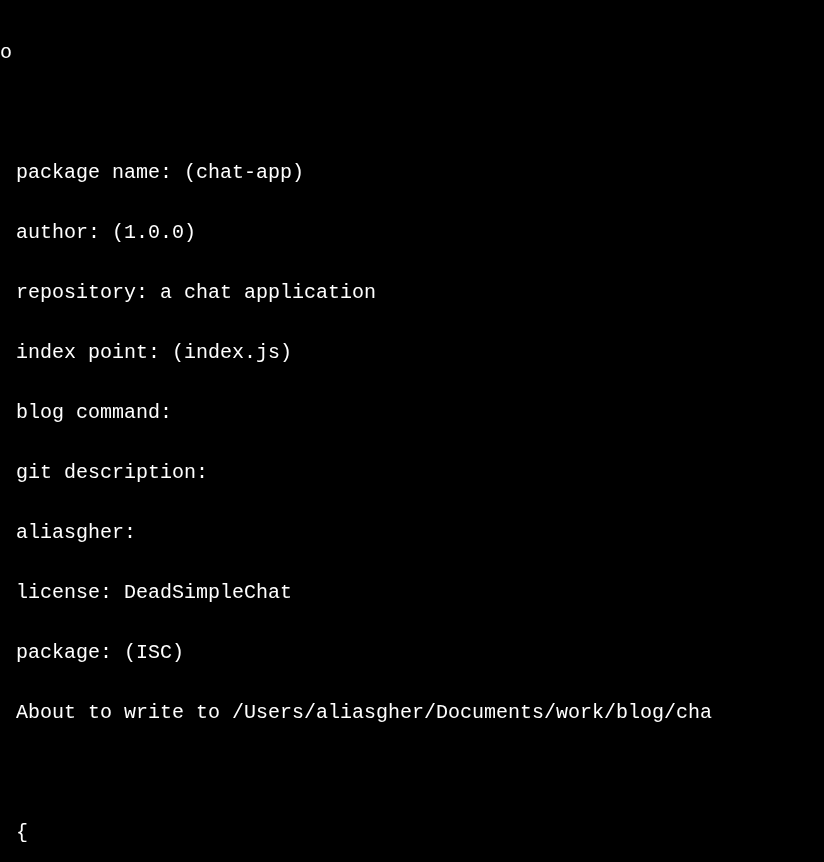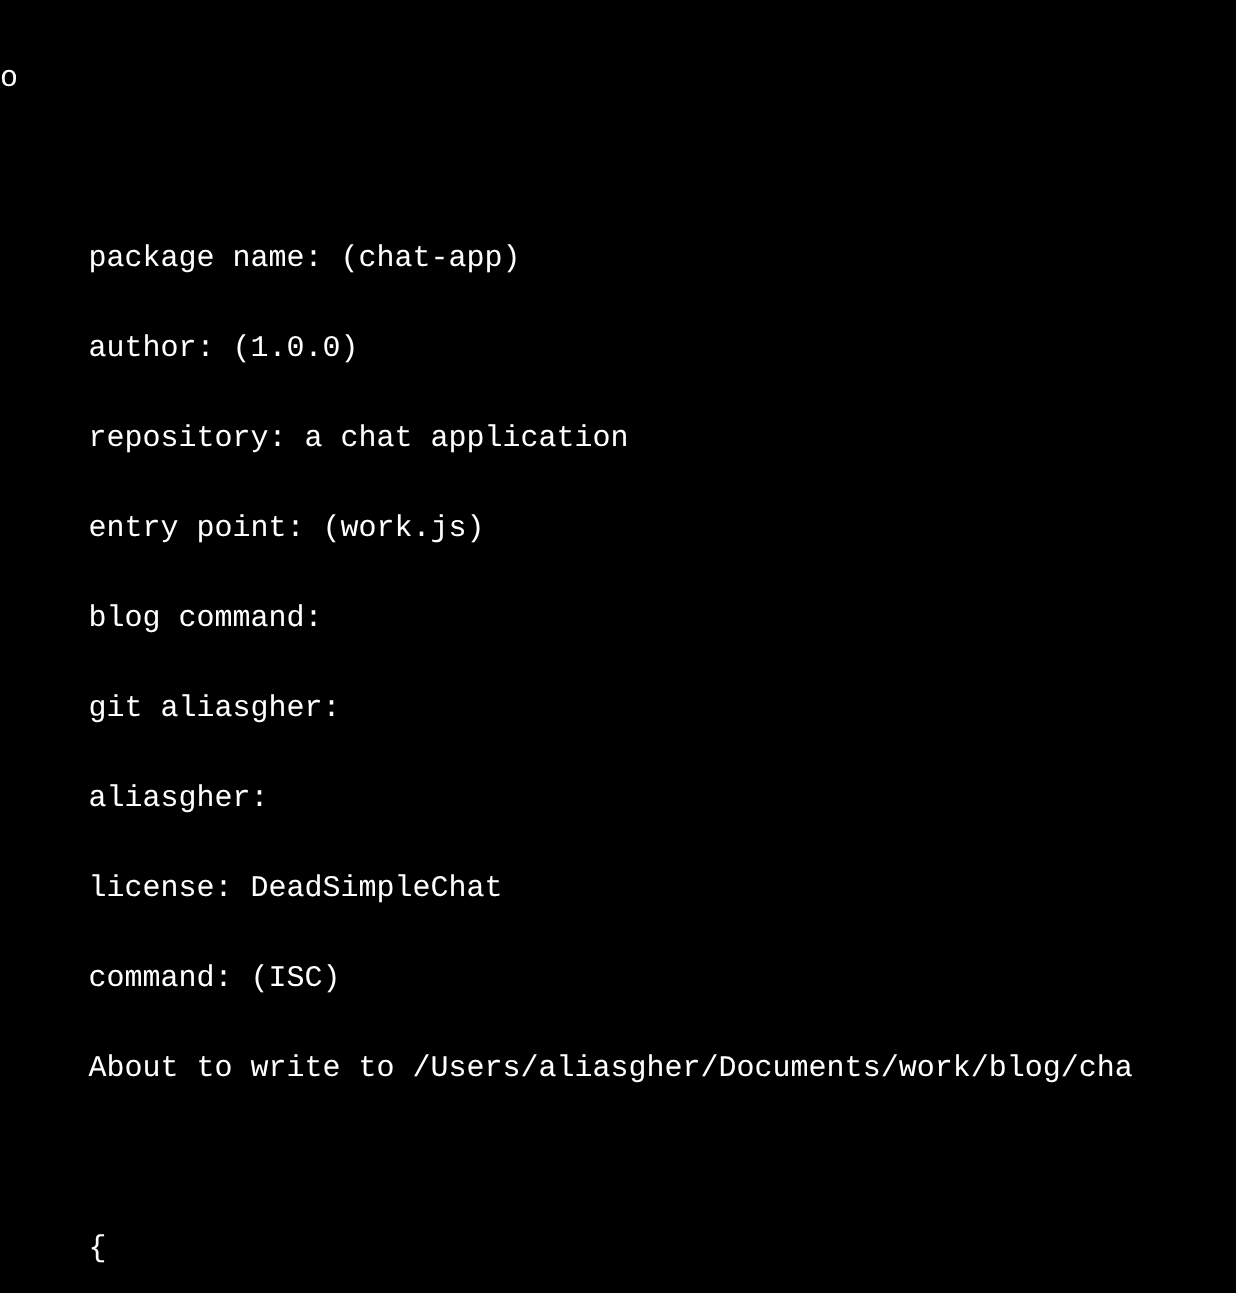--- a/index.html
+++ b/index.html
@@ -15,44 +15,43 @@
       line-height: 1.5;
       padding: 8px 0 8px 16px;
       width: 824px;
       height: 862px;
       overflow: hidden;
       white-space: pre;
       position: relative;
     }
     .line {
       display: block;
-      margin-left: 43px;
     }
     .edge-char {
       position: absolute;
       left: 0;
       top: 38px;
       color: #ffffff;
     }
   </style>
 </head>
 <body>
 
 
 
 <span class="edge-char">o</span>
 <span class="line">package name: (chat-app)</span>
 <span class="line">author: (1.0.0)</span>
 <span class="line">repository: a chat application</span>
-<span class="line">entry point: (work.js)</span>
+<span class="line">index point: (index.js)</span>
 <span class="line">blog command:</span>
-<span class="line">git aliasgher:</span>
+<span class="line">git description:</span>
 <span class="line">aliasgher:</span>
 <span class="line">license: DeadSimpleChat</span>
-<span class="line">command: (ISC)</span>
+<span class="line">package: (ISC)</span>
 <span class="line">About to write to /Users/aliasgher/Documents/work/blog/cha</span>
 <span class="line"> </span>
 <span class="line">{</span>
 
 
 
 
 
 
 

